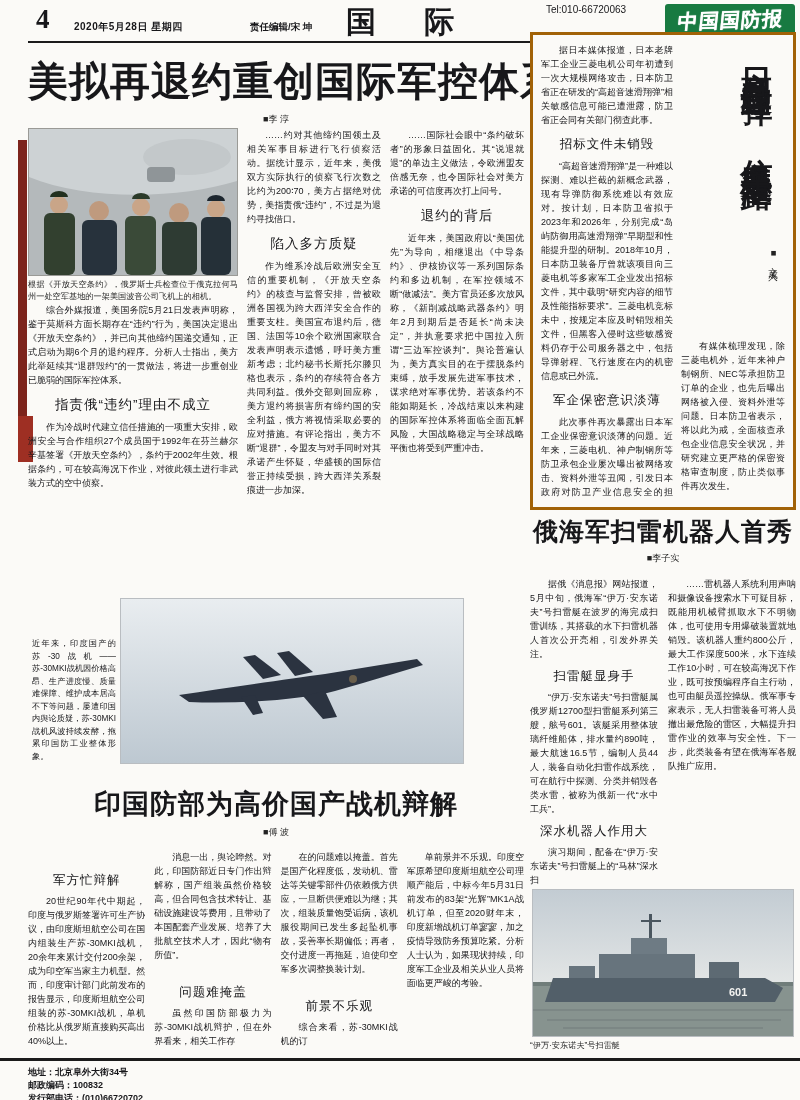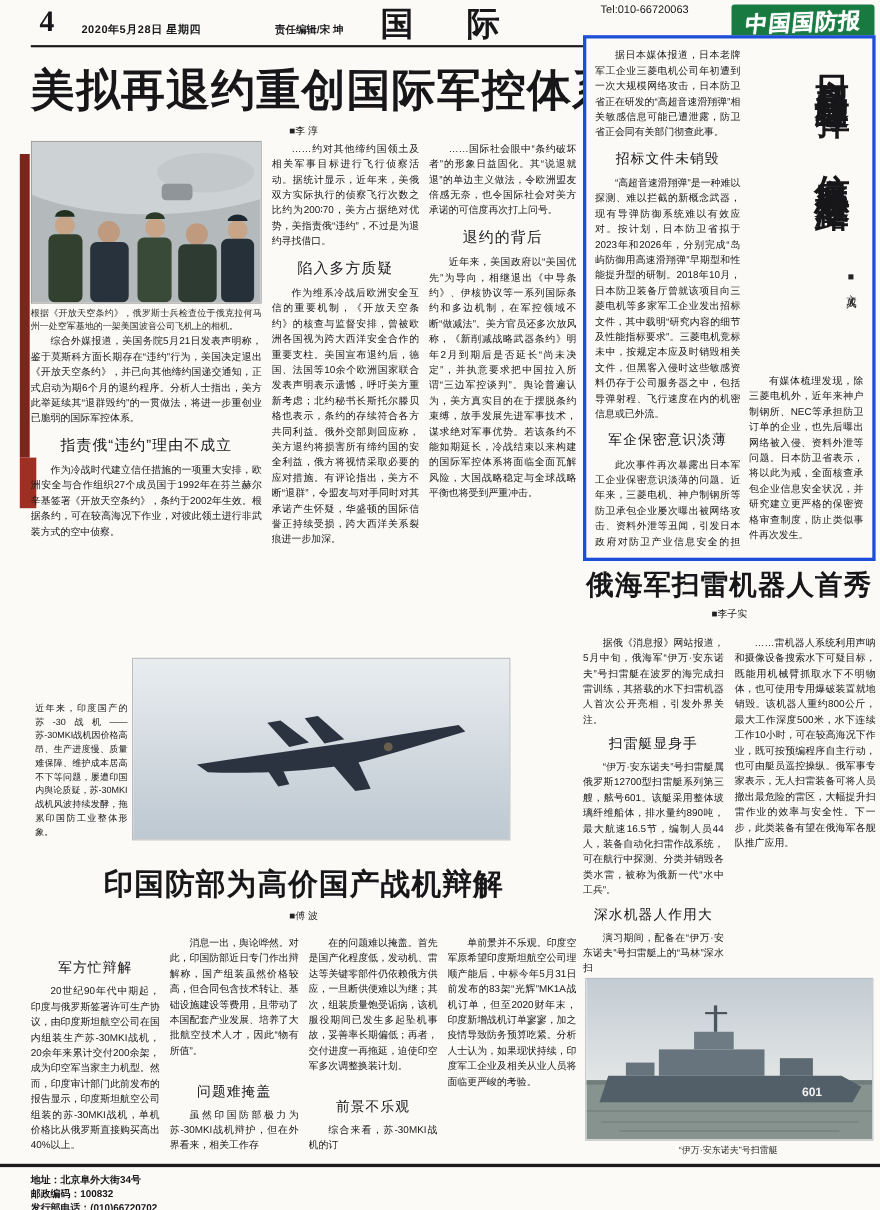--- a/index.html
+++ b/index.html
@@ -42,39 +42,39 @@
   .jet-cap{position:absolute;left:92px;top:168px;width:344px;text-align:center;font-size:8.2px;color:#2a2a2a;}
 
   
   .art-in{position:absolute;left:28px;top:786px;width:496px;height:274px;}
   .art-in h2{margin:0;font-family:"Liberation Serif",serif;font-size:27px;font-weight:bold;letter-spacing:1px;text-align:center;white-space:nowrap;}
   .in-cols{position:absolute;left:0;top:64px;width:496px;height:208px;display:flex;gap:9px;}
   .in-col{flex:1;overflow:hidden;}
   .in-col .subhead{font-size:12.5px;margin:22px 0 5px;}
 
   
-  .red-box{position:absolute;left:530px;top:32px;width:266px;height:478px;border:3px solid #1d4ed8;box-sizing:border-box;background:#fbfaf7;}
+  .red-box{position:absolute;left:530px;top:32px;width:266px;height:478px;border:3px solid #a16207;box-sizing:border-box;background:#fbfaf7;}
   .rb-inner{position:absolute;left:8px;top:8px;right:8px;bottom:8px;display:flex;gap:8px;}
   .rb-left{width:132px;flex:none;overflow:hidden;}
   .rb-left .subhead{font-size:12.5px;}
   .rb-right{flex:1;display:flex;flex-direction:column;}
   .vh{height:296px;writing-mode:vertical-rl;text-orientation:upright;display:flex;padding-right:6px;}
   .vh-l1{font-size:32px;font-weight:900;letter-spacing:4px;margin-left:8px;}
   .vh-l2{font-size:32px;font-weight:900;letter-spacing:4px;margin-top:62px;margin-left:8px;}
   .vh-by{font-size:9.5px;margin-top:90px;margin-left:10px;letter-spacing:2px;color:#222;}
   .rb-right-body{flex:1;overflow:hidden;}
 
   
   .art-ru{position:absolute;left:530px;top:515px;width:266px;height:545px;}
   .art-ru h2{margin:0;font-family:"Liberation Serif",serif;font-size:25px;font-weight:bold;letter-spacing:1px;text-align:center;white-space:nowrap;}
   .ru-cols{position:absolute;left:0;top:62px;width:266px;height:308px;display:flex;gap:10px;}
   .ru-col{flex:1;overflow:hidden;}
   .ru-col .subhead{font-size:12.5px;margin:7px 0 5px;}
   .photo3{position:absolute;left:2px;top:374px;width:262px;height:148px;border:1px solid #b9bdc1;box-sizing:border-box;overflow:hidden;}
-  .ship-cap{position:absolute;left:0;top:525px;width:264px;text-align:center;font-size:8.2px;color:#2a2a2a;}
+  .ship-cap{position:absolute;left:0;top:525px;width:264px;text-align:left;font-size:8.2px;color:#2a2a2a;}
 
   
   .ftr-rule{position:absolute;left:0;top:1058px;width:800px;border-top:3px solid #1b1b1b;}
   .ftr{position:absolute;left:28px;top:1066px;width:760px;display:flex;justify-content:space-between;flex-direction:column;}
   .ftr span{font-size:9px;font-weight:bold;white-space:nowrap;}
 </style>
 </head>
 <body>
 
 <div class="page">

